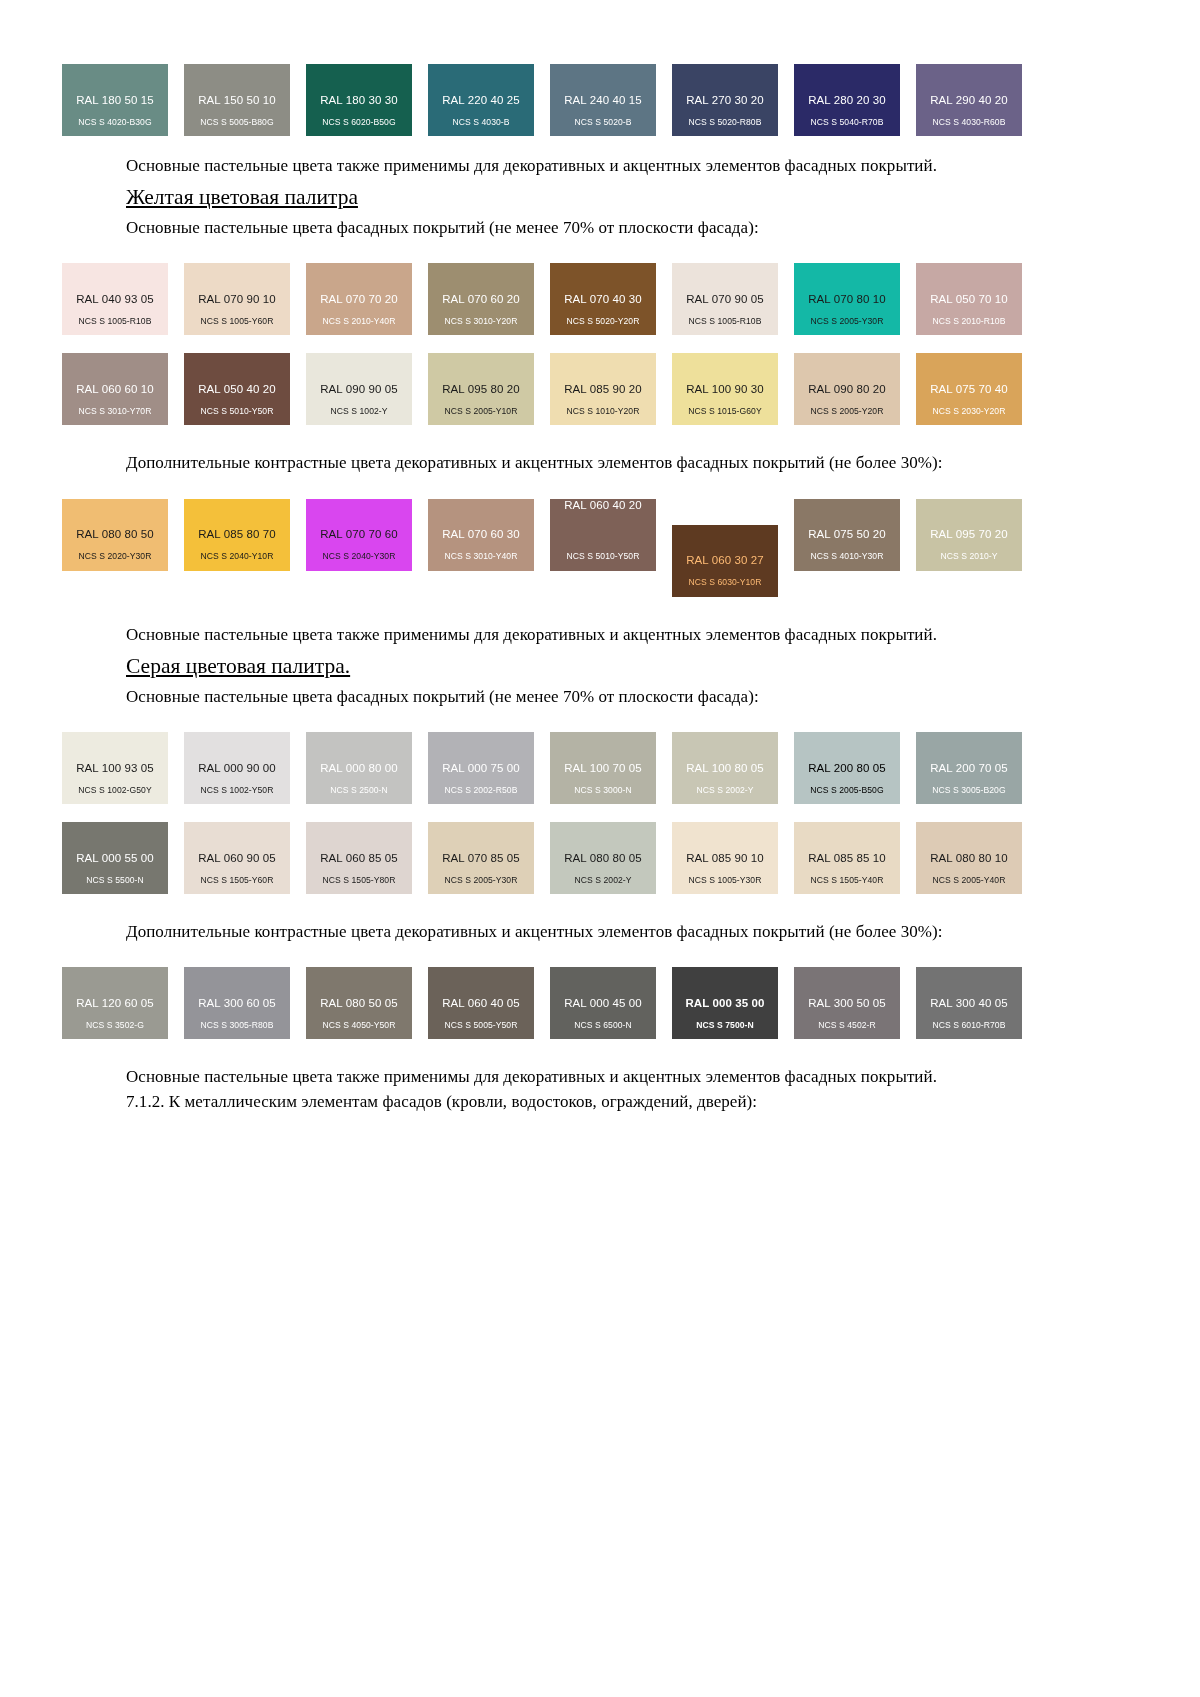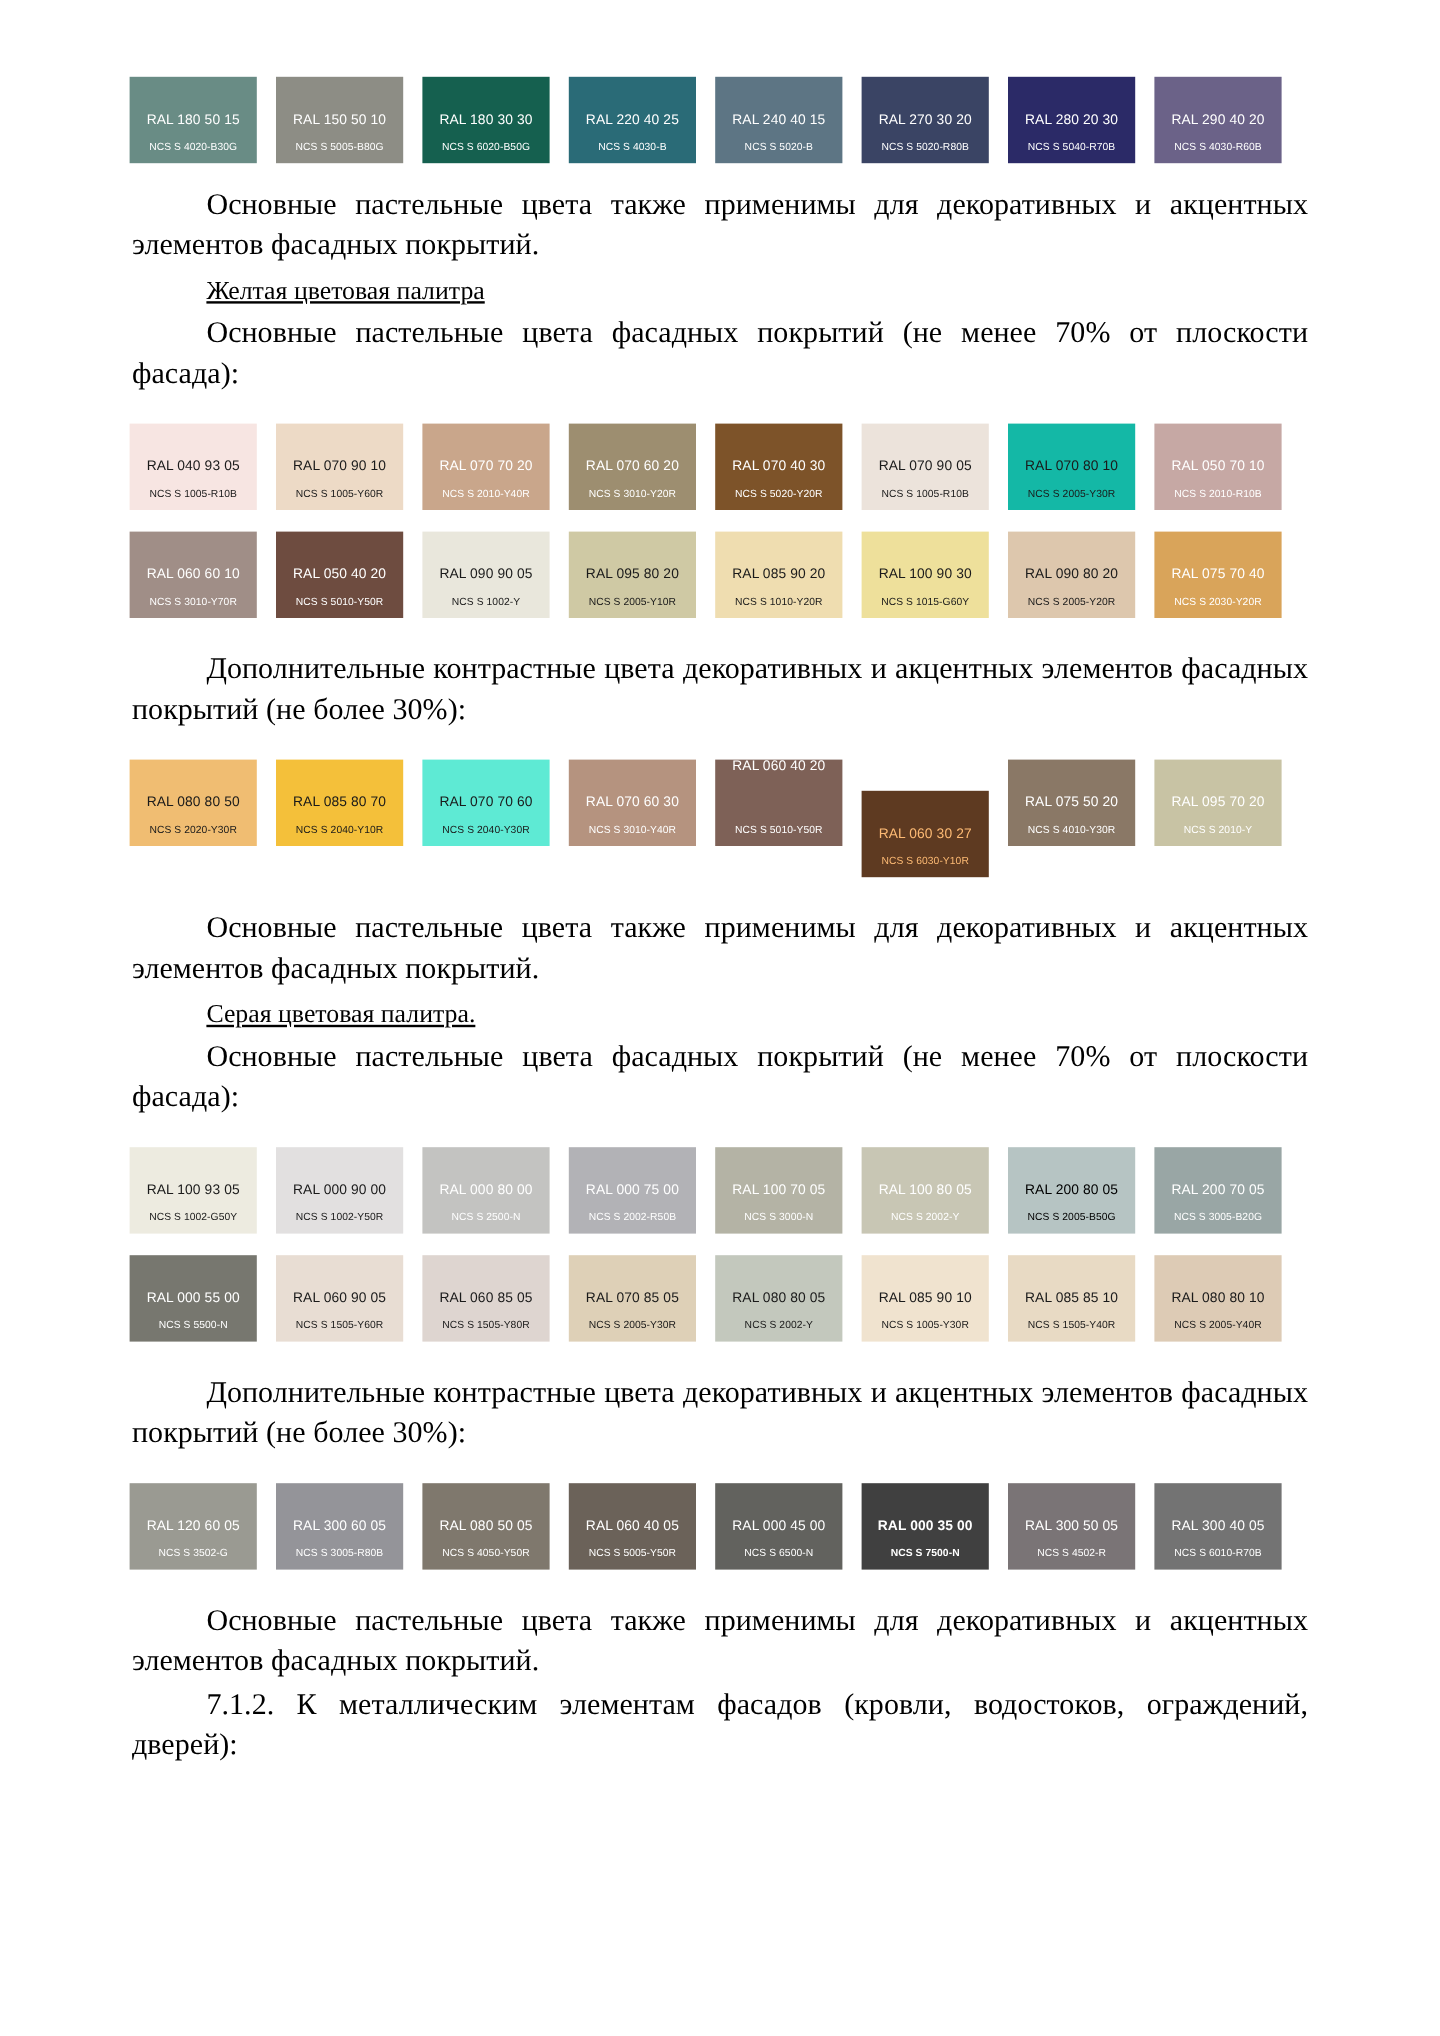--- a/index.html
+++ b/index.html
@@ -6,26 +6,26 @@
   body{
     width:1200px;
     background:#ffffff;
     font-family:"Liberation Serif", serif;
     color:#000;
   }
   .page{
     width:1200px;
     min-height:1697px;
     box-sizing:border-box;
-    padding:60px 110px 40px 110px;
+    padding:60px 110px 40px 64px;
     background:#fff;
     position:relative;
   }
   p.body-text{
-    font-size:25px;
+    font-size:17px;
     line-height:1.36;
     text-align:justify;
     text-indent:62px;
     margin:0 0 2px 0;
     letter-spacing:0.05px;
   }
   .heading-underline{
     font-size:21.5px;
     line-height:1.36;
     text-indent:62px;
@@ -211,21 +211,21 @@
   <div class="grid-block">
     <div class="swatch-row">
         <div class="swatch" style="background: rgb(240, 189, 114); color: rgb(26, 26, 26);">
           <div class="ral">RAL 080 80 50</div>
           <div class="ncs">NCS S 2020-Y30R</div>
         </div>
         <div class="swatch" style="background: rgb(244, 192, 58); color: rgb(26, 26, 26);">
           <div class="ral">RAL 085 80 70</div>
           <div class="ncs">NCS S 2040-Y10R</div>
         </div>
-        <div class="swatch" style="background: #5eead4; color: rgb(26, 26, 26); text-align: right;">
+        <div class="swatch" style="background: #d946ef; color: rgb(26, 26, 26); text-align: right;">
           <div class="ral">RAL 070 70 60</div>
           <div class="ncs">NCS S 2040-Y30R</div>
         </div>
         <div class="swatch" style="background: rgb(181, 147, 127); color: rgb(255, 255, 255);">
           <div class="ral">RAL 070 60 30</div>
           <div class="ncs">NCS S 3010-Y40R</div>
         </div>
         <div class="swatch" style="background: rgb(126, 97, 87); color: rgb(255, 255, 255); justify-content: space-between;">
           <div class="ral">RAL 060 40 20</div>
           <div class="ncs">NCS S 5010-Y50R</div>

